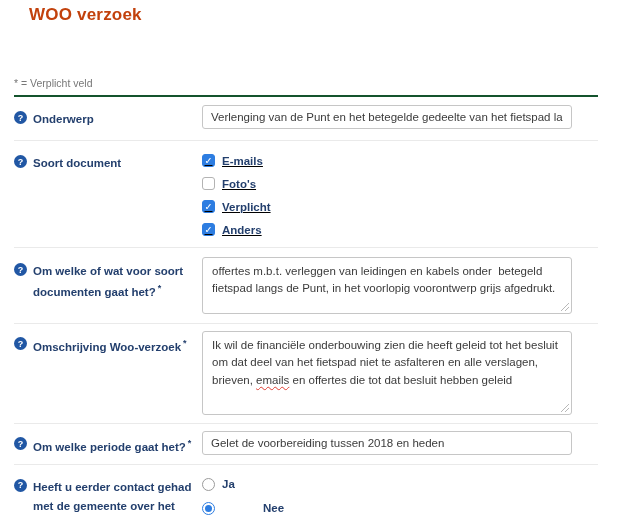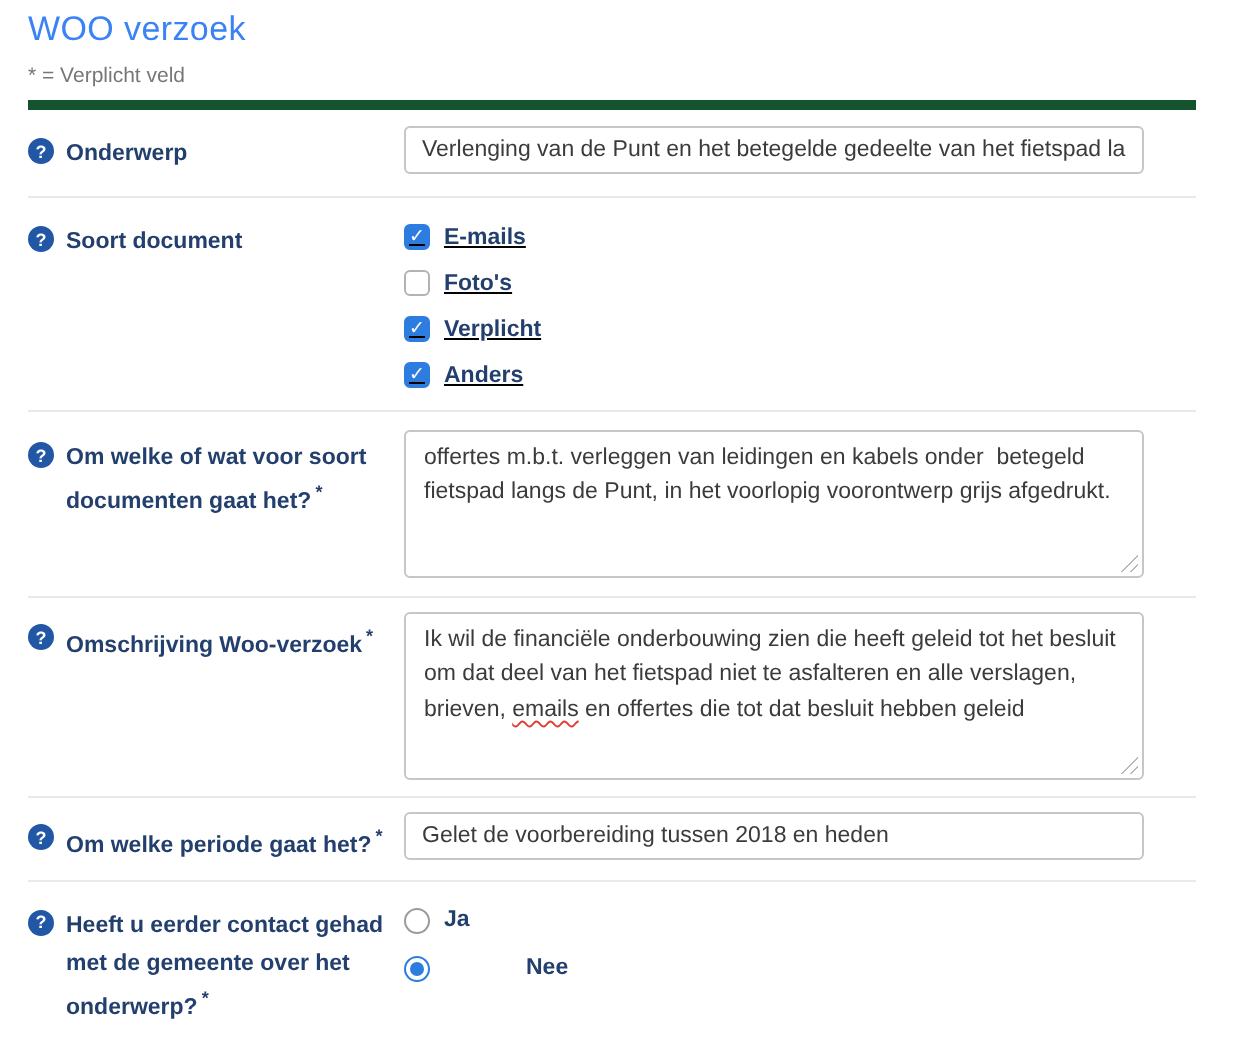--- a/index.html
+++ b/index.html
@@ -1,21 +1,21 @@
 <!DOCTYPE html>
 <html><head>
 <meta charset="utf-8">
 <style>
   * { margin:0; padding:0; box-sizing:border-box; }
   html,body { width:630px; height:520px; background:#ffffff; overflow:hidden;
     font-family:"Liberation Sans","DejaVu Sans",sans-serif; }
   .form-wrap { padding:4px 32px 0 14px; }
 
-  h1.page-title { font-size:17px; font-weight:normal; color:#3b82f6; letter-spacing:.2px; padding:1px 0 7px 0; }
-  .required-note { font-size:10.5px; color:#777; padding-bottom:6px; border-bottom:5px solid #14532d; }
+  h1.page-title { font-size:17px; font-weight:bold; color:#c2410c; letter-spacing:.2px; padding:1px 0 7px 0;margin-left:15px; }
+  .required-note { font-size:10.5px; color:#777; padding-bottom:6px; border-bottom:2px solid #14532d;margin-top:45px; }
 
   .row { display:flex; align-items:flex-start; border-bottom:1px solid #eaeaea; }
   .row.r-onderwerp   { padding:8px 0 11px 0; }
   .row.r-soort       { padding:8px 0 9px 0; }
   .row.r-documenten  { padding:9px 0 9px 0; }
   .row.r-omschrijving{ padding:7px 0 8px 0; }
   .row.r-periode     { padding:7px 0 7px 0; }
   .row.r-contact     { padding:8px 0 10px 0; }
 
   .labelcell { width:188px; flex:none; display:flex; align-items:flex-start; padding-top:5px; padding-right:10px; }
@@ -26,21 +26,21 @@
   .req { font-size:9px; vertical-align:super; font-weight:bold; color:#233f6d; margin-left:2px; }
 
   .ctrl { flex:1; padding-right:26px; }
 
   input.txt { width:100%; height:24px; border:1px solid #c6c6c6; border-radius:3px;
     padding:0 8px; font-size:11.5px; color:#3b3b3b; font-family:inherit; background:#fff; outline:none; }
 
   .textarea { position:relative; width:100%; border:1px solid #c6c6c6; border-radius:3px;
     padding:5px 9px; font-size:11.5px; color:#3b3b3b; line-height:1.5; background:#fff;
     white-space:pre-wrap; overflow:hidden; }
-  .textarea.h74 { height:74px; }
+  .textarea.h74 { height:57px; }
   .textarea.h72 { height:84px; }
   .resize-handle { position:absolute; right:2px; bottom:2px; width:9px; height:9px;
     background:repeating-linear-gradient(135deg,#b8b8b8 0 1px,transparent 1px 3.2px);
     clip-path:polygon(100% 0,100% 100%,0 100%); cursor:nwse-resize; }
   .misspelled { text-decoration:underline wavy #e03c31; text-decoration-thickness:1px; text-underline-offset:2px; }
 
   .chk-list { padding-top:5px; }
   .chk-item { display:flex; align-items:flex-end; margin-bottom:10px; cursor:pointer;text-decoration:underline; }
   .chk-item:last-child { margin-bottom:2px; }
   .box { width:13px; height:13px; flex:none; border:1px solid #b3b3b3; border-radius:3px; background:#fff;

